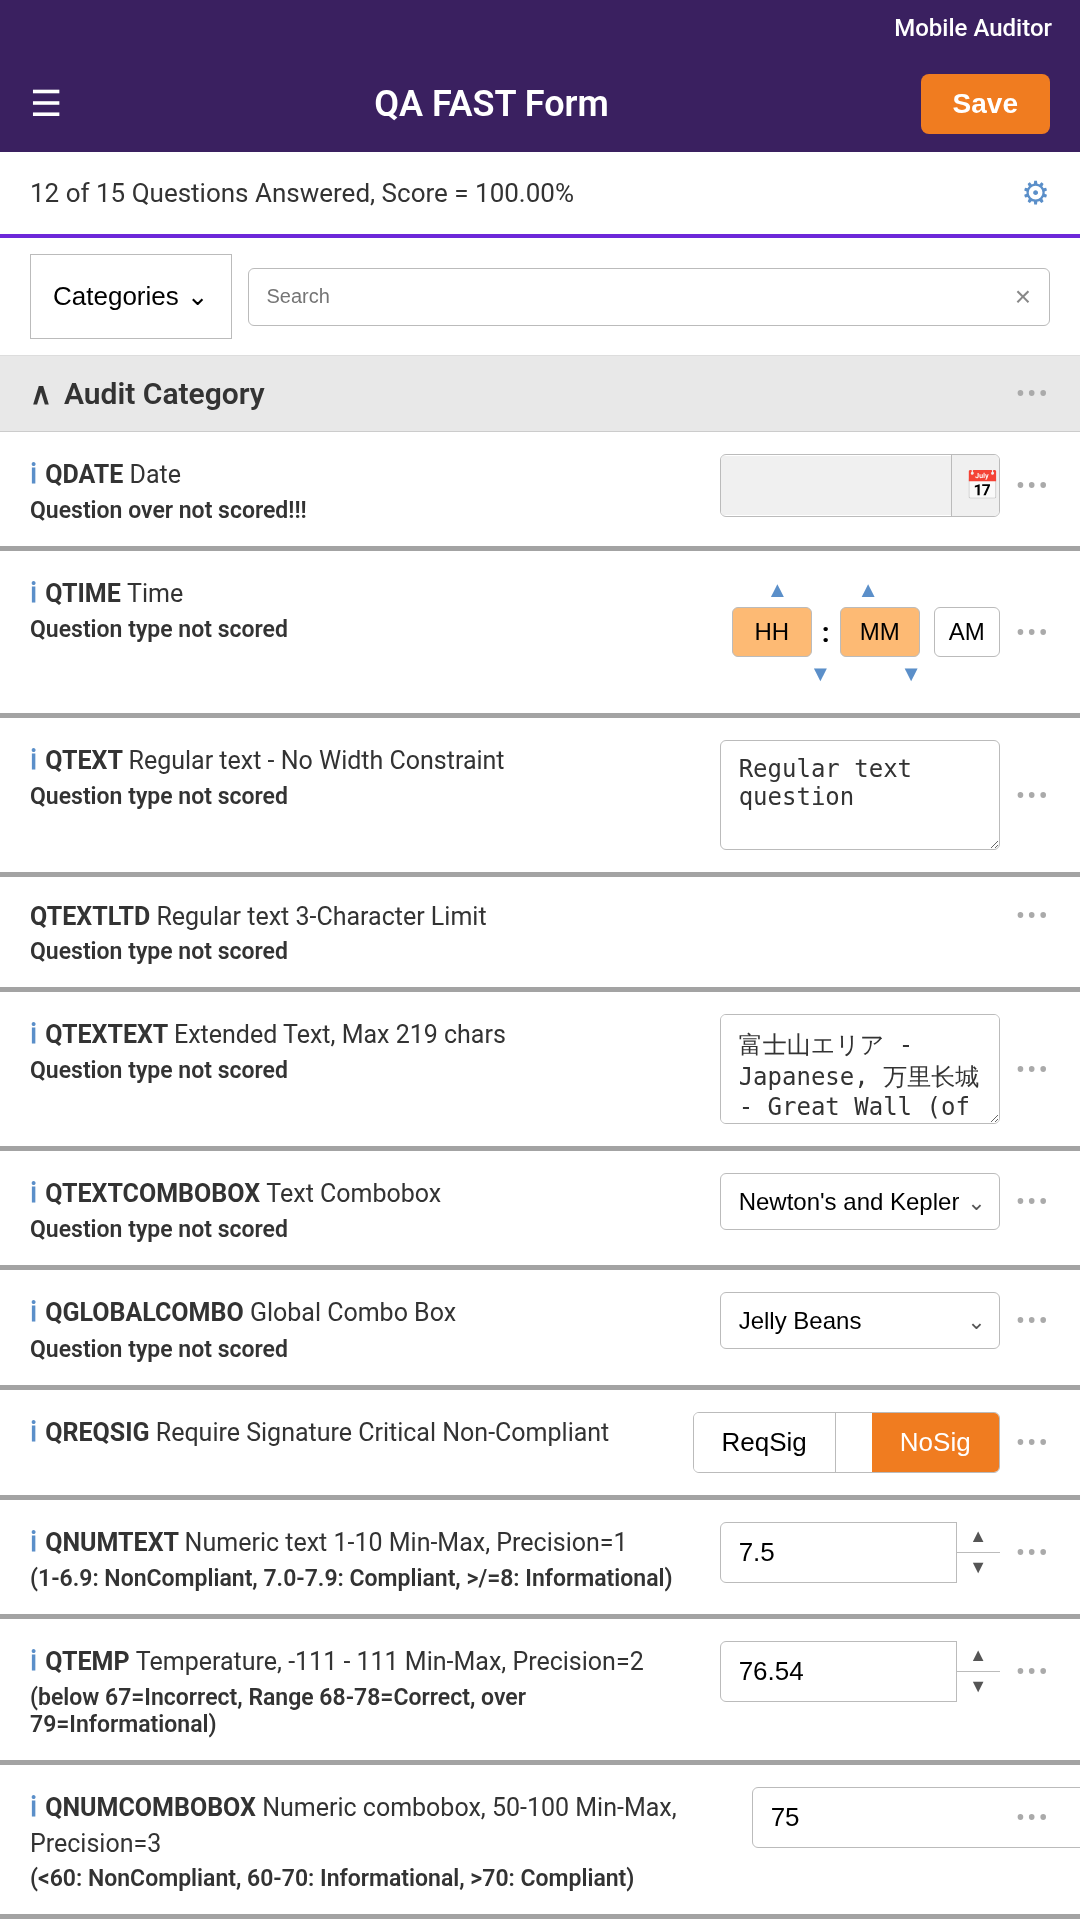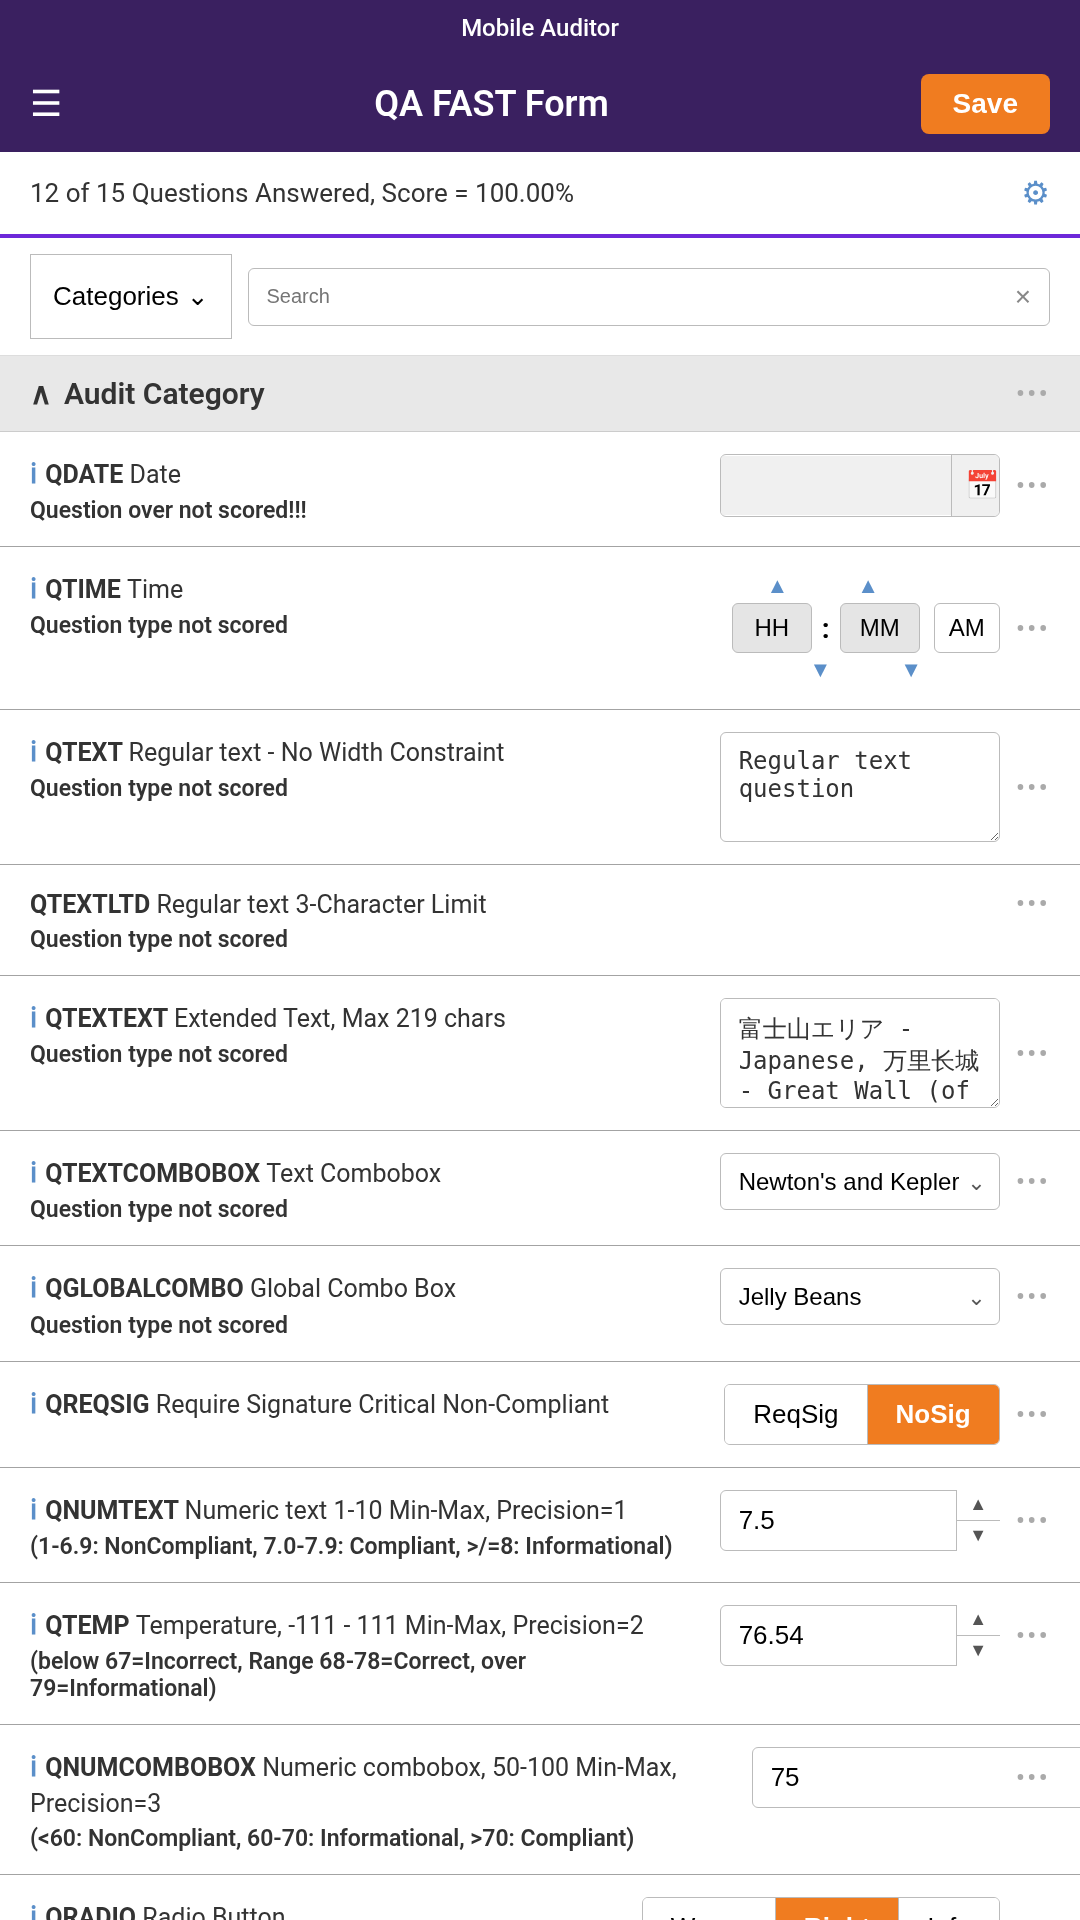--- a/index.html
+++ b/index.html
@@ -7,22 +7,22 @@
     body {
       font-family: -apple-system, BlinkMacSystemFont, 'Segoe UI', Roboto, sans-serif;
       background: #f5f5f5;
       width: 1080px;
       min-height: 1920px;
       font-size: 28px;
     }
     .top-bar {
       background: #3a2060;
       color: white;
-      text-align: center;
-      padding: 14px 46px;
+      text-align: right;
+      padding: 14px 28px;
       font-size: 24px;
       font-weight: 500;
     }
     .header {
       background: #3a2060;
       display: flex;
       align-items: center;
       justify-content: space-between;
       padding: 18px 30px;
     }
@@ -126,21 +126,21 @@
       gap: 12px;
     }
     .dots-menu {
       color: #aaa;
       font-size: 28px;
       letter-spacing: 2px;
       cursor: pointer;
     }
     .question-row {
       background: white;
-      border-bottom: 1px solid #a3a3a3;
+      border-bottom: 5px solid #a3a3a3;
       padding: 22px 30px;
       display: flex;
       align-items: flex-start;
       justify-content: flex-start;
       gap: 16px;
     }
     .question-left {
       flex: 1;
       min-width: 0;
     }
@@ -224,21 +224,21 @@
       display: block;
       text-align: center;
     }
     .time-field {
       border: 1.5px solid #bbb;
       border-radius: 6px;
       padding: 10px 4px;
       font-size: 24px;
       width: 80px;
       text-align: center;
-      background: #e5e5e5;
+      background: #fdba74;
     }
     .time-colon {
       font-size: 28px;
       font-weight: 700;
       padding: 0 4px;
     }
     .ampm-btn {
       border: 1.5px solid #bbb;
       border-radius: 6px;
       padding: 10px 14px;
@@ -295,21 +295,22 @@
       background: white;
       cursor: pointer;
       border-right: 1px solid #bbb;
     }
     .btn-group-item:last-child {
       border-right: none;
     }
     .btn-group-item.active-orange {
       background: #f07c20;
       color: white;
-      font-weight: 700;
+      font-weight: 400;
+      margin-left: 36px;
     }
     .num-input-wrapper {
       position: relative;
       width: 280px;
     }
     .num-input {
       border: 1.5px solid #bbb;
       border-radius: 6px;
       padding: 14px 50px 14px 18px;
       font-size: 26px;

